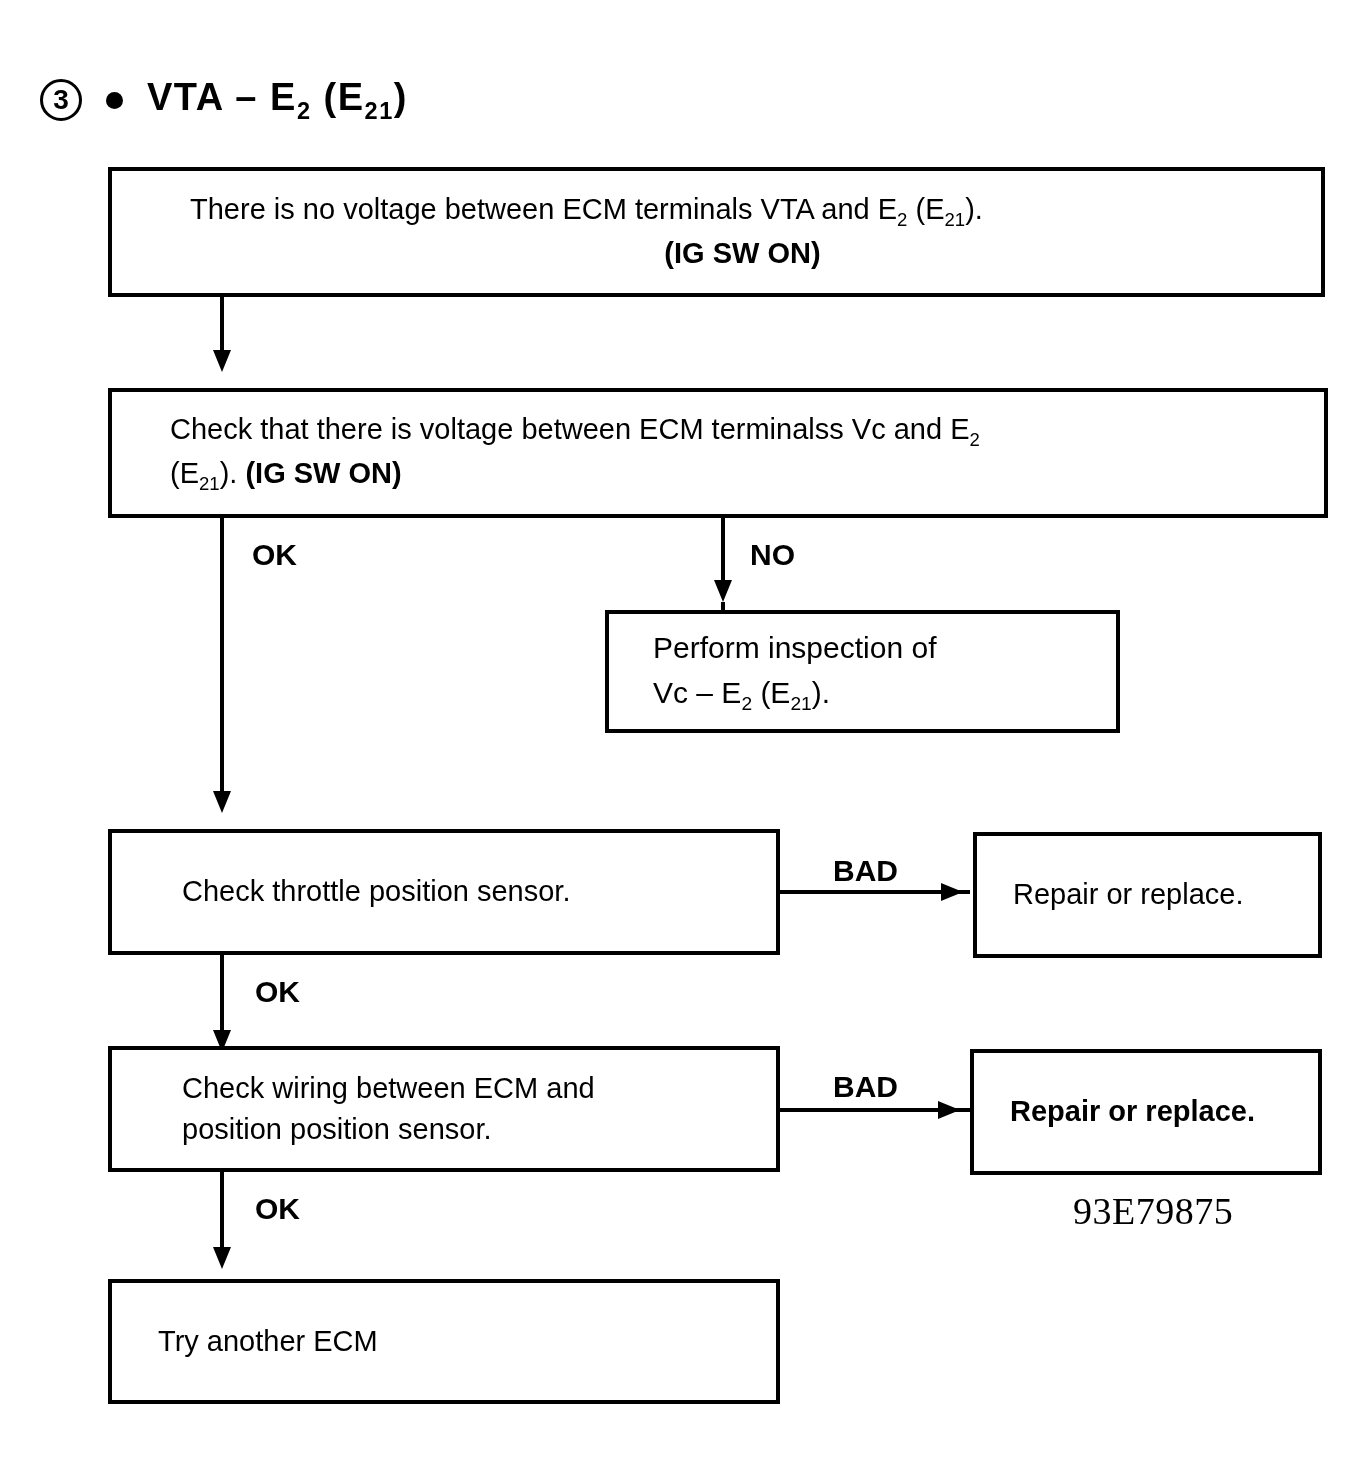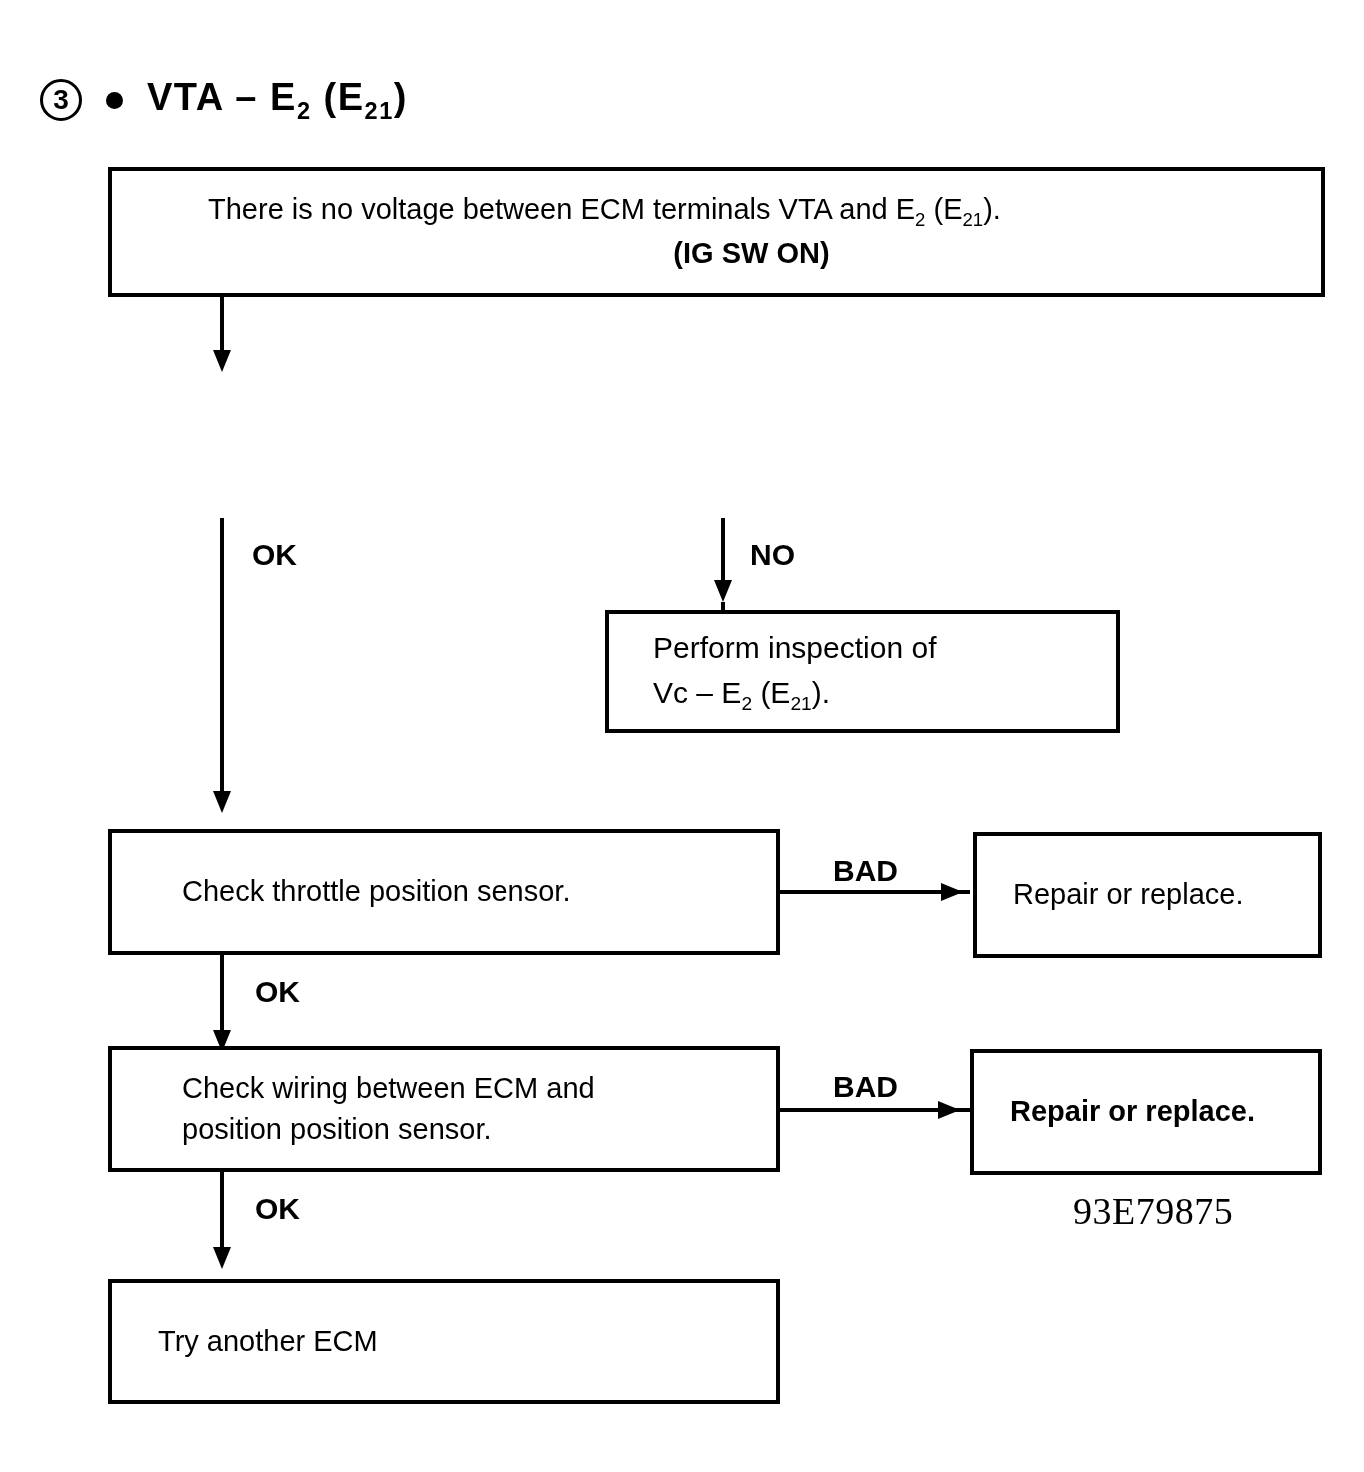--- a/index.html
+++ b/index.html
@@ -69,21 +69,21 @@
   }
   .box-text {
     font-size: 29px;
     line-height: 1.42;
     padding: 0 26px 0 58px;
   }
   .box-text sub { font-size: 0.64em; }
   .b { font-weight: bold; text-align: center; }
 
   #box-no-voltage   { left:108px; top:167px;  width:1217px; height:130px; }
-  #box-no-voltage .box-text { padding-left: 62px; margin-left: 34px; }
+  #box-no-voltage .box-text { padding-left: 78px; }
   #box-check-vc     { left:108px; top:388px;  width:1220px; height:130px; }
   #box-perform-insp { left:605px; top:610px;  width:515px;  height:123px; }
   #box-perform-insp .box-text { padding-left: 44px; font-size: 30px; line-height: 1.5; }
   #box-check-tps    { left:108px; top:829px;  width:672px;  height:126px; }
   #box-check-tps .box-text { padding-left: 70px; font-weight: normal; }
   #box-repair-1     { left:973px; top:832px;  width:349px;  height:126px; }
   #box-repair-1 .box-text { padding-left: 36px; }
   #box-check-wiring { left:108px; top:1046px; width:672px;  height:126px; }
   #box-check-wiring .box-text { padding-left: 70px; }
   #box-repair-2     { left:970px; top:1049px; width:352px;  height:126px; }
@@ -177,20 +177,26 @@
   <div class="box" id="box-no-voltage">
     <div class="box-text">
       <div><span>There is no voltage between ECM terminals VTA and E</span><sub>2</sub><span> (E</span><sub>21</sub><span>).</span></div>
       <div class="b">(IG SW ON)</div>
     </div>
   </div>
 
   <div class="vline" id="conn-1-line"></div>
   <div class="arrow-down" id="conn-1-arrow"></div>
 
+  <div class="box" id="box-check-vc">
+    <div class="box-text">
+      <div><span>Check that there is voltage between ECM terminalss Vc and E</span><sub>2</sub></div>
+      <div><span>(E</span><sub>21</sub><span>). </span><span class="b">(IG SW ON)</span></div>
+    </div>
+  </div>
 
   <div class="vline" id="conn-ok1-line"></div>
   <div class="arrow-down" id="conn-ok1-arrow"></div>
   <div class="edge-label" id="lbl-ok-1">OK</div>
 
   <div class="vline" id="conn-no-line"></div>
   <div class="arrow-down" id="conn-no-arrow"></div>
   <div class="vline" id="conn-no-stub"></div>
   <div class="edge-label" id="lbl-no">NO</div>
 

